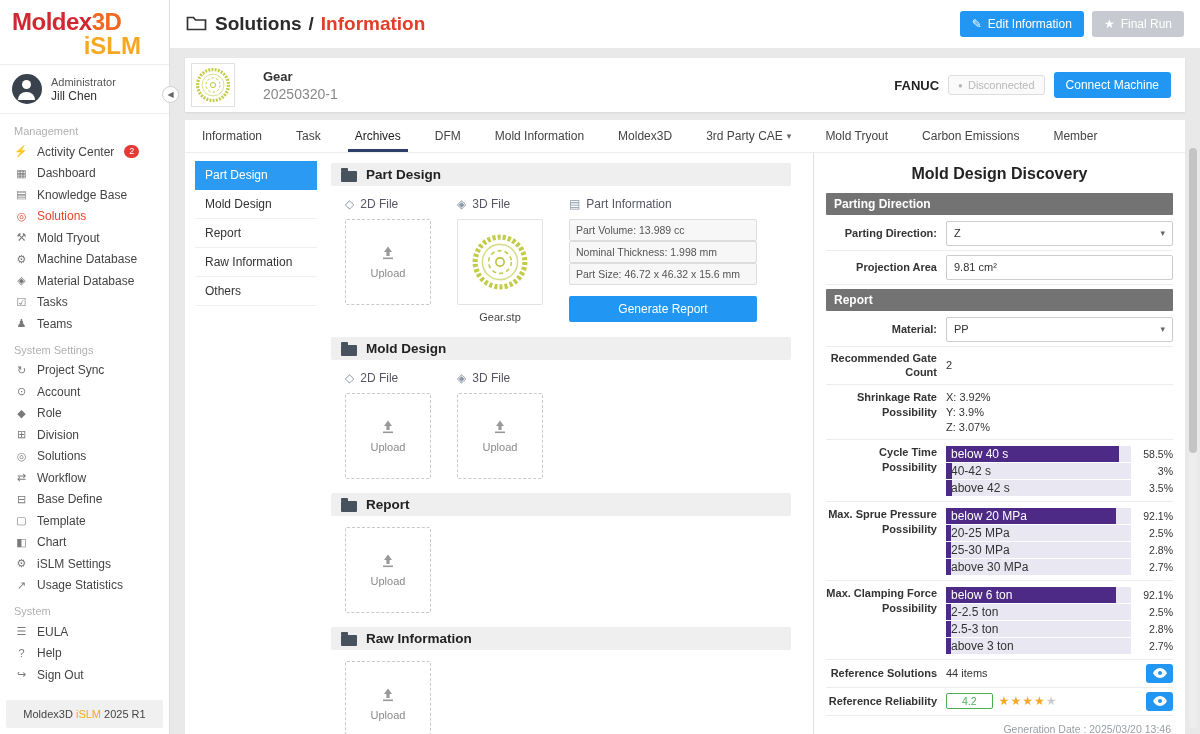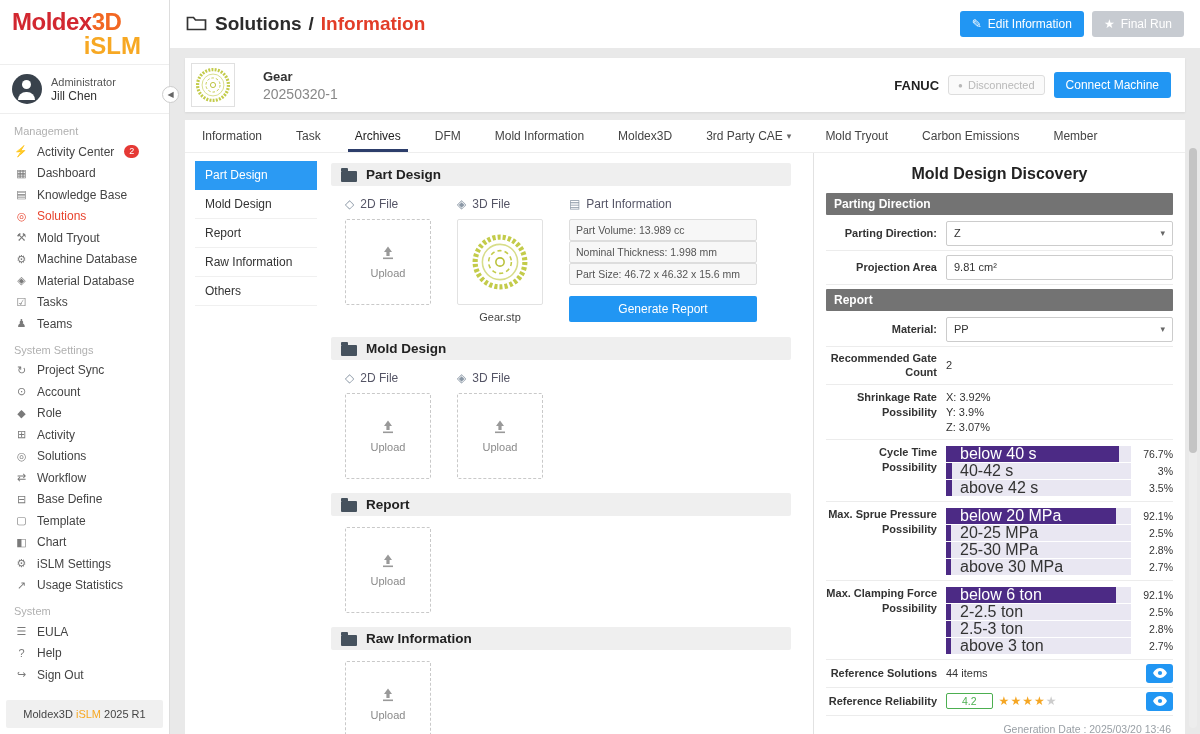--- a/index.html
+++ b/index.html
@@ -86,21 +86,21 @@
   .disc-row{display:flex;align-items:center;border-bottom:1px solid #ececec;padding:4px 0}
   .disc-row.group{align-items:flex-start;padding-top:5px}
   .disc-label{width:120px;text-align:right;font-weight:bold;font-size:11px;color:#333;padding-right:9px;flex-shrink:0;line-height:1.35}
   .disc-val{flex:1;font-size:11px;color:#333;line-height:1.35}
   .select{border:1px solid #ccc;border-radius:2px;padding:4px 7px;display:flex;align-items:center;background:#fff;cursor:pointer}
   .select .scaret{margin-left:auto;color:#666;font-size:9px}
   .valbox{border:1px solid #ccc;border-radius:2px;padding:4px 7px;background:#fff}
   .pr{display:flex;align-items:center;margin:1px 0}
   .bar{flex:1;height:16px;background:#e9e7f2;position:relative;margin-right:6px;overflow:hidden}
   .fill{position:absolute;left:0;top:0;bottom:0;background:#4c2a85}
-  .bar-lb{position:relative;font-size:16px;padding-left:14px;line-height:16px;color:#333;white-space:nowrap}
+  .bar-lb{position:relative;font-size:12px;padding-left:5px;line-height:16px;color:#333;white-space:nowrap}
   .pr.hl .bar-lb{color:#fff}
   .pct{width:36px;text-align:right;font-size:10.5px;color:#333;flex-shrink:0}
   .refrow{display:flex;align-items:center;gap:6px}
   .eye-btn{margin-left:auto;background:#2196f3;border:none;border-radius:3px;width:27px;height:19px;display:flex;align-items:center;justify-content:center;cursor:pointer;padding:0}
   .rate-badge{border:1px solid #4caf50;color:#4caf50;font-size:10.5px;padding:0 15px;border-radius:2px;background:#fff}
   .stars{display:inline-flex;gap:1px}
   .stars .st{color:#f5a623;font-size:12px}
   .stars .st.off{color:#ccc}
   .gen-date{text-align:right;color:#9aa0a6;font-size:10.5px;padding:7px 2px}
 
@@ -185,21 +185,21 @@
          <span class="sb-lb">Account</span>
 
        </div>
         <div class="sb-item">
          <span class="sb-ic">◆</span>
          <span class="sb-lb">Role</span>
 
        </div>
         <div class="sb-item">
          <span class="sb-ic">⊞</span>
-         <span class="sb-lb">Activity</span>
+         <span class="sb-lb">Division</span>
 
        </div>
         <div class="sb-item">
          <span class="sb-ic">◎</span>
          <span class="sb-lb">Solutions</span>
 
        </div>
         <div class="sb-item">
          <span class="sb-ic">⇄</span>
          <span class="sb-lb">Workflow</span>
@@ -489,21 +489,21 @@
 
         <div>
             <div class="disc-row group">
        <div class="disc-label">Cycle Time Possibility</div>
        <div class="disc-val">
                 <div class="pr hl">
        <div class="bar">
          <div class="fill" style="width:93.4%"></div>
          <span class="bar-lb">below 40 s</span>
        </div>
-       <span class="pct">76.7%</span>
+       <span class="pct">58.5%</span>
      </div>
                 <div class="pr">
        <div class="bar">
          <div class="fill" style="width:3%"></div>
          <span class="bar-lb">40-42 s</span>
        </div>
        <span class="pct">3%</span>
      </div>
                 <div class="pr">
        <div class="bar">

